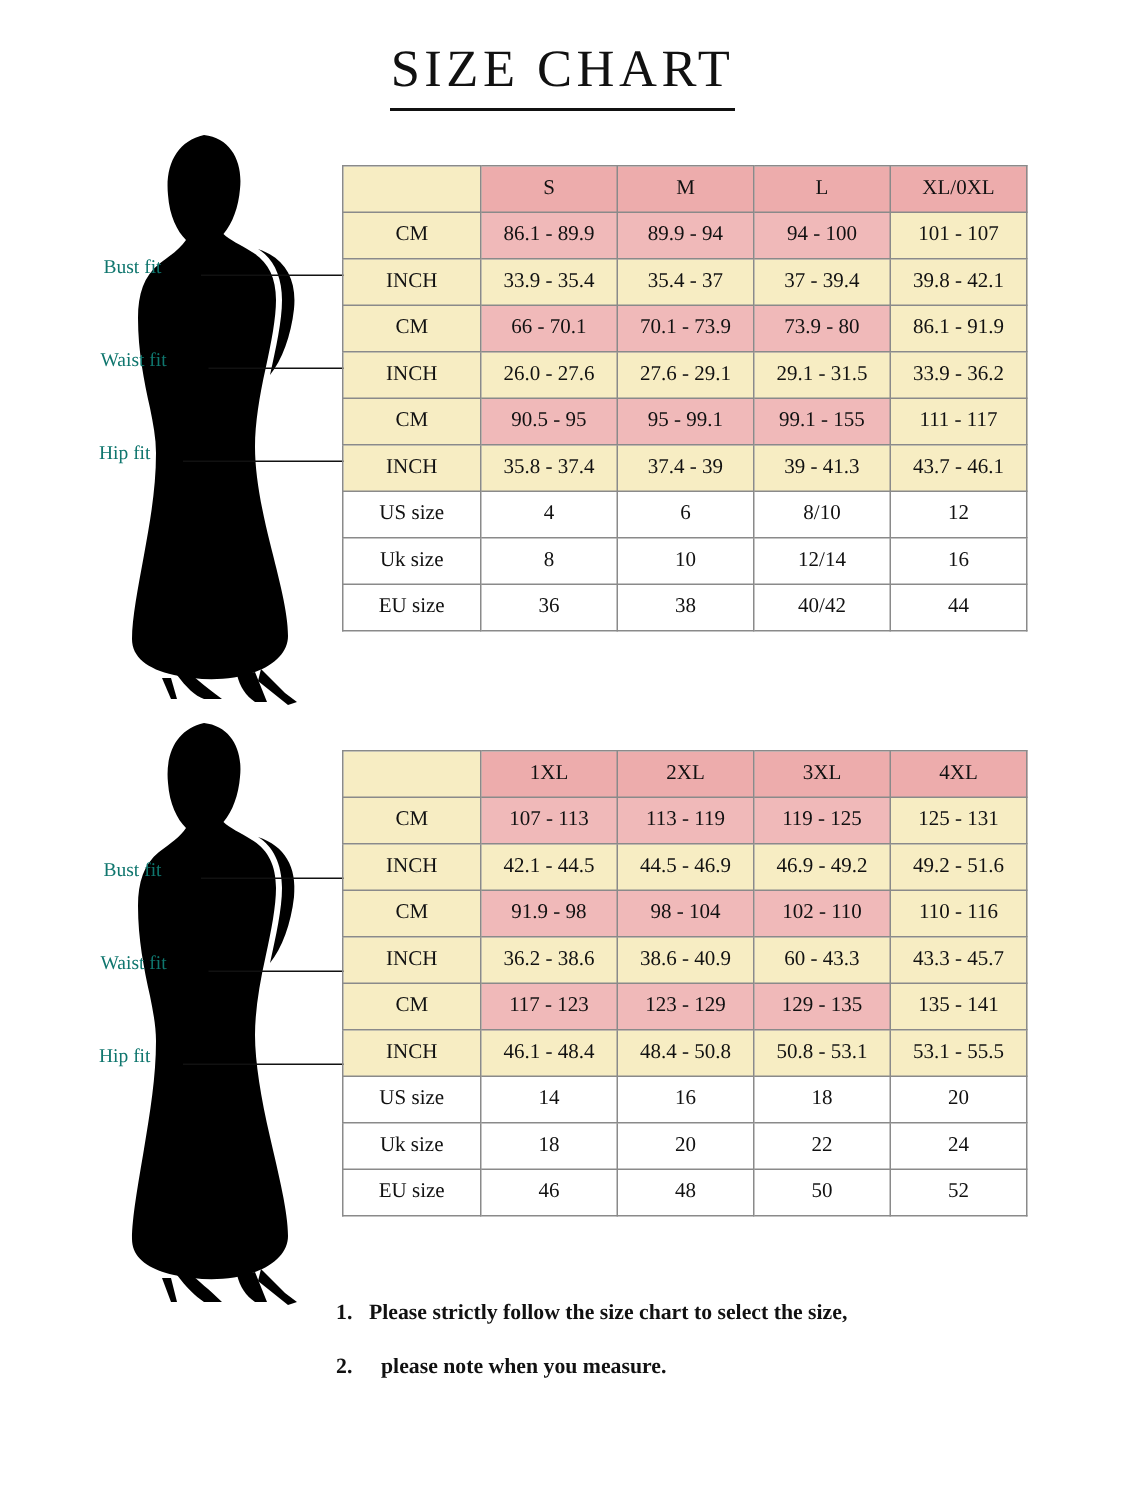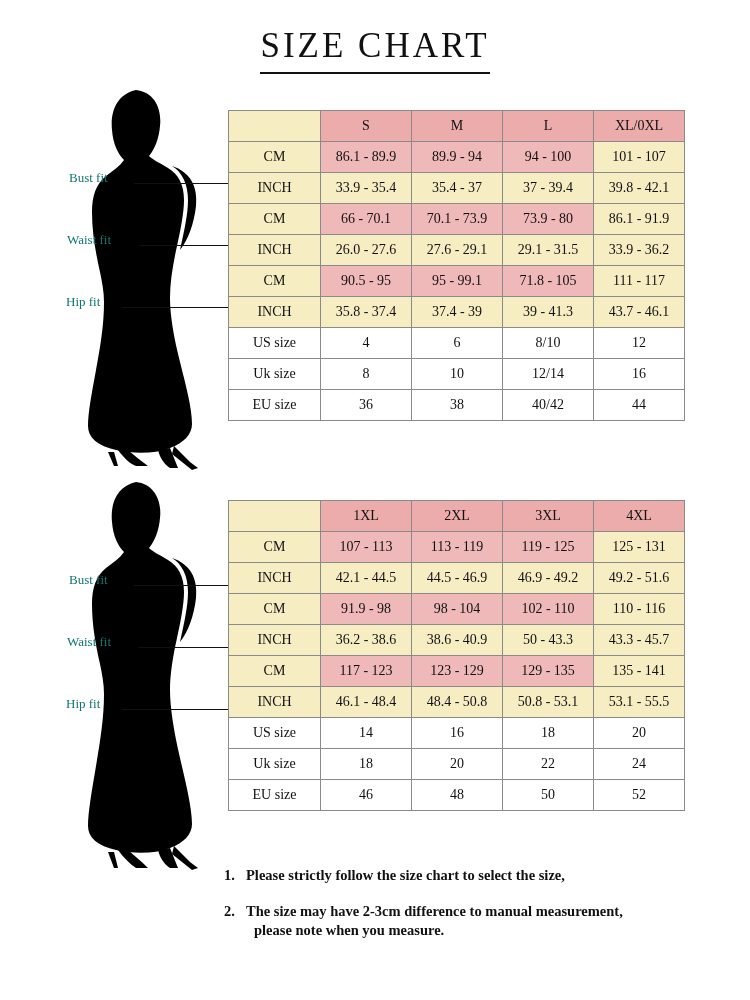--- a/index.html
+++ b/index.html
@@ -223,21 +223,21 @@
         <td class="rowlabel">INCH</td>
         <td class="cell-cream">26.0 - 27.6</td>
         <td class="cell-cream">27.6 - 29.1</td>
         <td class="cell-cream">29.1 - 31.5</td>
         <td class="cell-cream">33.9 - 36.2</td>
       </tr>
       <tr>
         <td class="rowlabel">CM</td>
         <td class="cell-pink">90.5 - 95</td>
         <td class="cell-pink">95 - 99.1</td>
-        <td class="cell-pink">71.8 - 105</td>
+        <td class="cell-pink">99.1 - 155</td>
         <td class="cell-cream">111 - 117</td>
       </tr>
       <tr>
         <td class="rowlabel">INCH</td>
         <td class="cell-cream">35.8 - 37.4</td>
         <td class="cell-cream">37.4 - 39</td>
         <td class="cell-cream">39 - 41.3</td>
         <td class="cell-cream">43.7 - 46.1</td>
       </tr>
       <tr>
@@ -328,21 +328,21 @@
         <td class="rowlabel">CM</td>
         <td class="cell-pink">91.9 - 98</td>
         <td class="cell-pink">98 - 104</td>
         <td class="cell-pink">102 - 110</td>
         <td class="cell-cream">110 - 116</td>
       </tr>
       <tr>
         <td class="rowlabel">INCH</td>
         <td class="cell-cream">36.2 - 38.6</td>
         <td class="cell-cream">38.6 - 40.9</td>
-        <td class="cell-cream">50 - 43.3</td>
+        <td class="cell-cream">60 - 43.3</td>
         <td class="cell-cream">43.3 - 45.7</td>
       </tr>
       <tr>
         <td class="rowlabel">CM</td>
         <td class="cell-pink">117 - 123</td>
         <td class="cell-pink">123 - 129</td>
         <td class="cell-pink">129 - 135</td>
         <td class="cell-cream">135 - 141</td>
       </tr>
       <tr>
@@ -379,19 +379,18 @@
   <div class="notes">
     <div class="note">
       <div class="note-num">1.</div>
       <div class="note-body">
         <span>Please strictly follow the size chart to select the size,</span>
       </div>
     </div>
     <div class="note">
       <div class="note-num">2.</div>
       <div class="note-body">
-        <span>The size may have 2-3cm difference  to manual measurement,</span>
         <span class="note-line2">please note when you measure.</span>
       </div>
     </div>
   </div>
 
 </div>
 
 </body></html>

